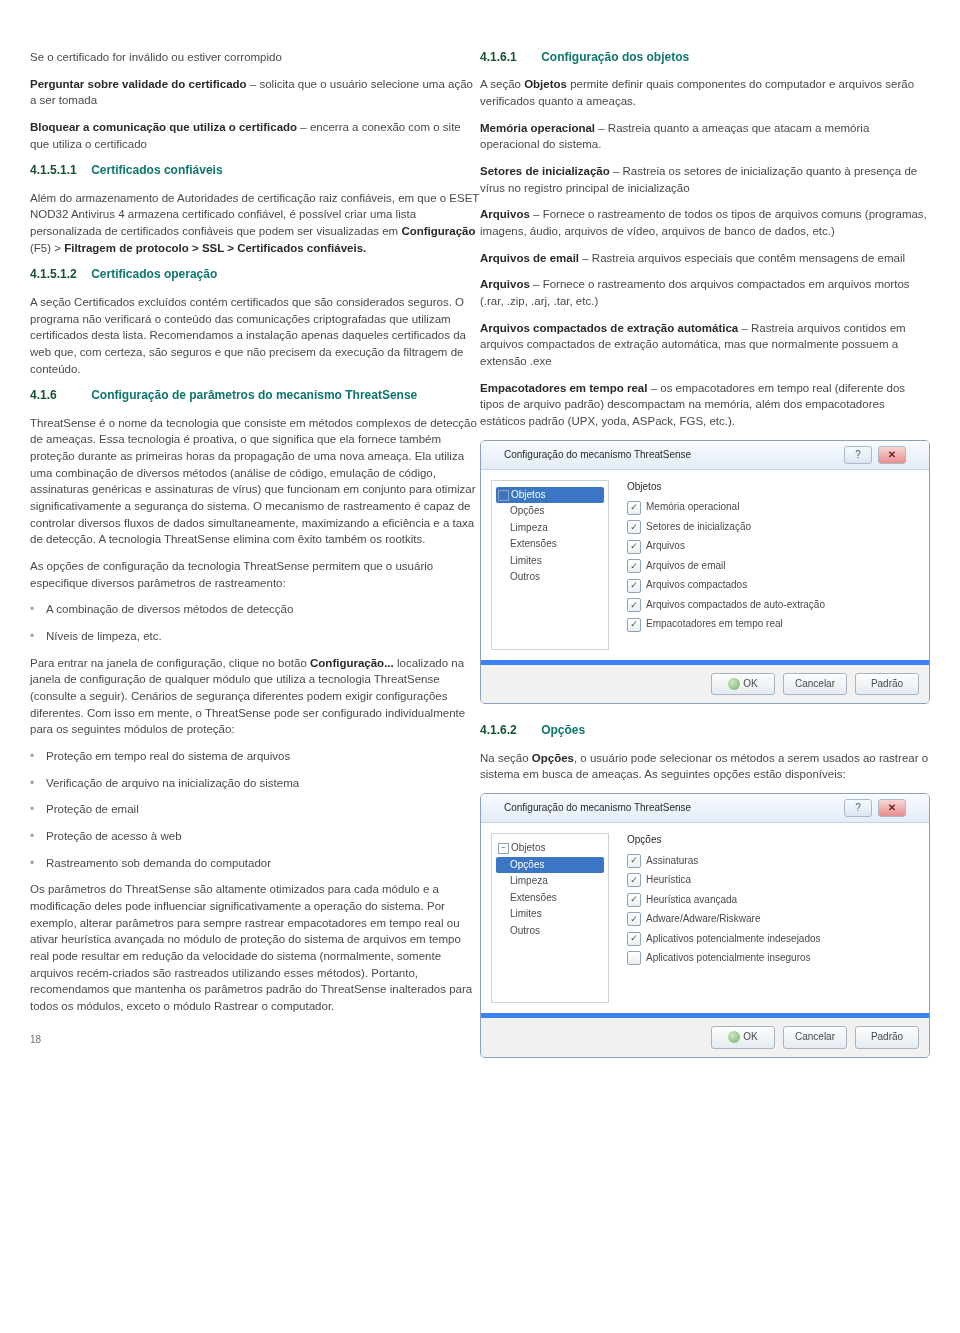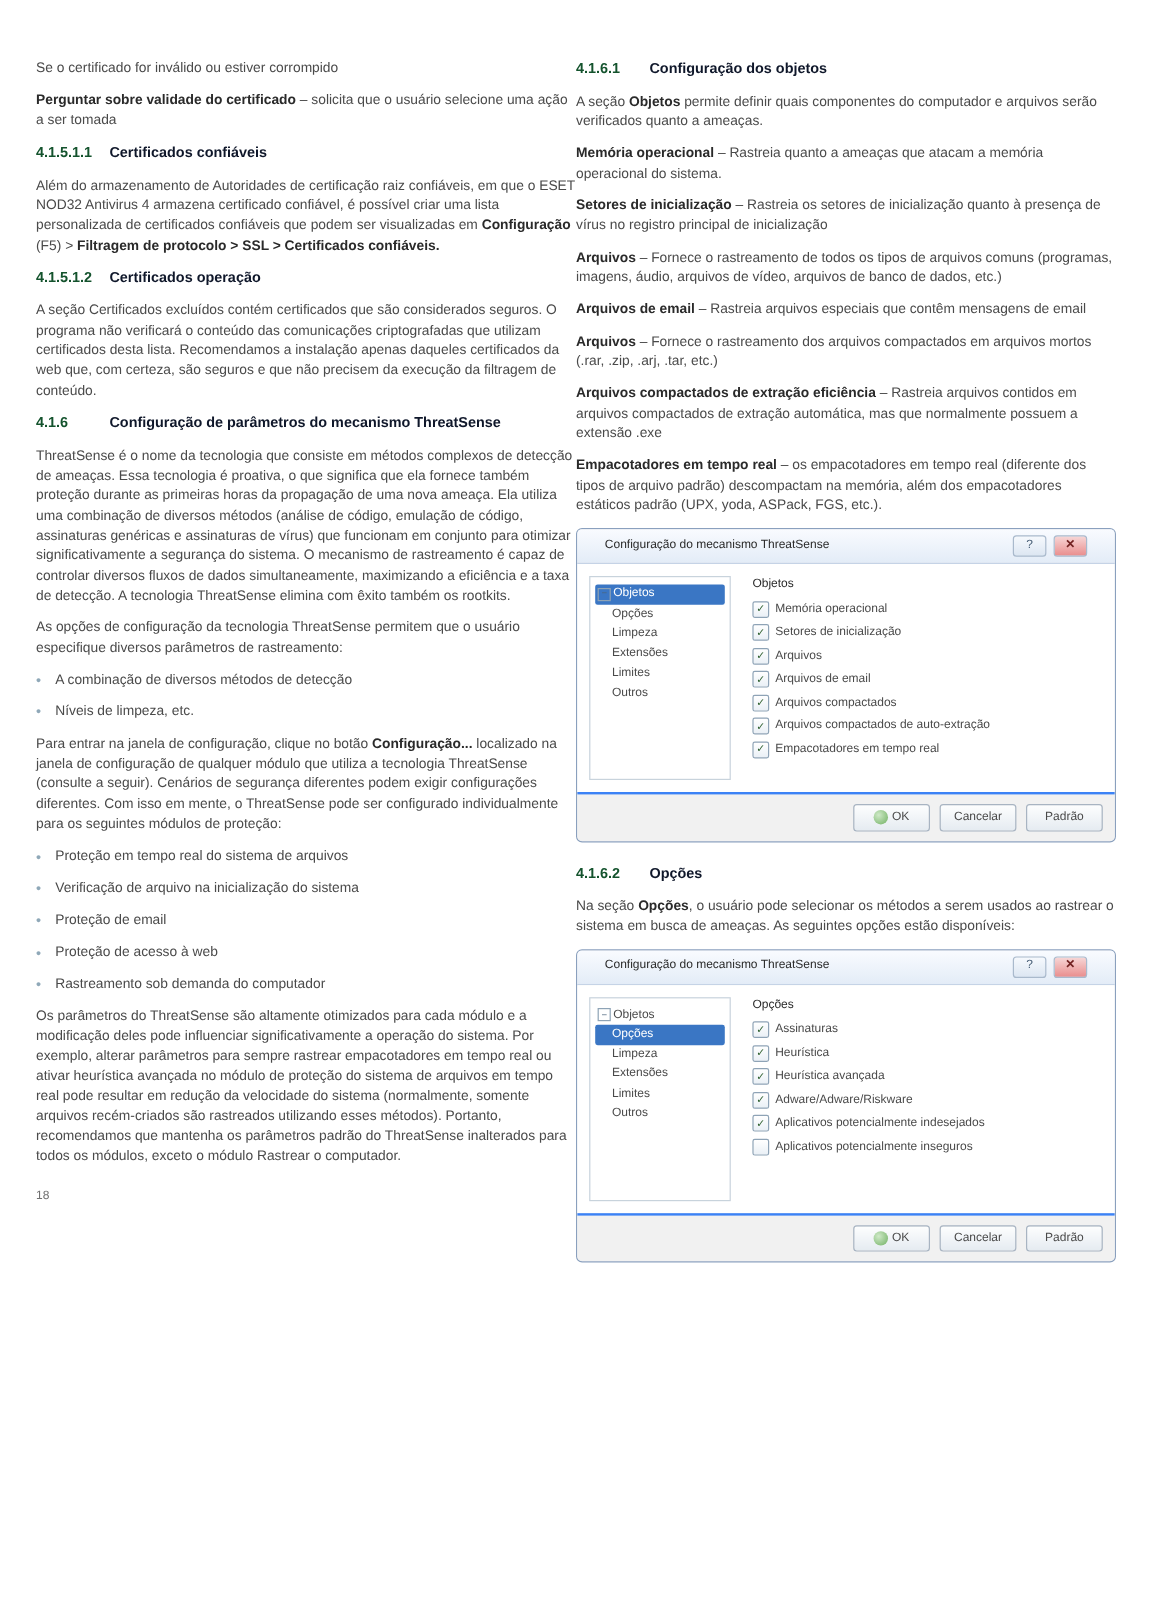--- a/index.html
+++ b/index.html
@@ -17,21 +17,21 @@
     display: flex;
     margin-top: 19px;
   }
   .col {
     flex: 1;
     min-width: 0;
   }
   p { margin: 0 0 10px 0; }
   .b { font-weight: 700; color: #2a2a2a; }
   .h-num { display: inline-block; min-width: 58px; color: #14532d; font-weight: 700; font-size: 12px; }
-  .h-title { color: #0f172a; font-weight: 700; font-size: 12px; }
+  .h-title { color: #0f766e; font-weight: 700; font-size: 12px; }
   .heading { margin: 10px 0 10px 0; }
   ul.bul { list-style: none; padding: 0; margin: 0 0 10px 0; }
   ul.bul li { padding-left: 16px; position: relative; margin-bottom: 10px; }
   ul.bul li::before { content: "•"; position: absolute; left: 0; color: #8fa8b8; font-size: 12px; }
   .page-num { font-size: 10px; color: #707070; margin-top: 18px; }
 
   
   .dialog {
     border: 1px solid #8aa0be;
     border-radius: 5px;
@@ -98,21 +98,21 @@
     border-radius: 2px;
     display: inline-flex; align-items: center; justify-content: center;
     background: linear-gradient(#fff,#eaf0f6);
     font-size: 9px; color: #2d5f2d;
   }
   .dlg-footer {
     display: flex; justify-content: flex-end;
     gap: 8px;
     padding: 8px 10px;
     background: #f1f1f1;
-    border-top: 2px solid #3b82f6;
+    border-top: 5px solid #3b82f6;
   }
   .btn {
     border: 1px solid #a8b4c2;
     border-radius: 3px;
     background: linear-gradient(#fdfefe,#e5ebf1);
     padding: 3px 0;
     min-width: 62px;
     text-align: center;
     font-size: 10px;
     display: flex; align-items: center; justify-content: center; gap: 3px;
@@ -126,20 +126,21 @@
 </head>
 <body>
 
 <div class="cols">
 
   <div class="col">
     <p>Se o certificado for inválido ou estiver corrompido</p>
 
     <p><span class="b">Perguntar sobre validade do certificado</span><span> – solicita que o usuário selecione uma ação a ser tomada</span></p>
 
+    <p><span class="b">Bloquear a comunicação que utiliza o certificado</span><span> – encerra a conexão com o site que utiliza o certificado</span></p>
 
     <div class="heading">
       <span class="h-num">4.1.5.1.1</span>
       <span class="h-title">Certificados confiáveis</span>
     </div>
 
     <p><span>Além do armazenamento de Autoridades de certificação raiz confiáveis, em que o ESET NOD32 Antivirus 4 armazena certificado confiável, é possível criar uma lista personalizada de certificados confiáveis que podem ser visualizadas em </span><span class="b">Configuração</span><span> (F5) &gt; </span><span class="b">Filtragem de protocolo &gt; SSL &gt; Certificados confiáveis.</span></p>
 
     <div class="heading">
       <span class="h-num">4.1.5.1.2</span>
@@ -182,21 +183,21 @@
       <span class="h-title">Configuração dos objetos</span>
     </div>
 
     <p><span>A seção </span><span class="b">Objetos</span><span> permite definir quais componentes do computador e arquivos serão verificados quanto a ameaças.</span></p>
 
     <p><span class="b">Memória operacional</span><span> – Rastreia quanto a ameaças que atacam a memória operacional do sistema.</span></p>
     <p><span class="b">Setores de inicialização</span><span> – Rastreia os setores de inicialização quanto à presença de vírus no registro principal de inicialização</span></p>
     <p><span class="b">Arquivos</span><span> – Fornece o rastreamento de todos os tipos de arquivos comuns (programas, imagens, áudio, arquivos de vídeo, arquivos de banco de dados, etc.)</span></p>
     <p><span class="b">Arquivos de email</span><span> – Rastreia arquivos especiais que contêm mensagens de email</span></p>
     <p><span class="b">Arquivos</span><span> – Fornece o rastreamento dos arquivos compactados em arquivos mortos (.rar, .zip, .arj, .tar, etc.)</span></p>
-    <p><span class="b">Arquivos compactados de extração eficiência</span><span> – Rastreia arquivos contidos em arquivos compactados de extração automática, mas que normalmente possuem a extensão .exe</span></p>
+    <p><span class="b">Arquivos compactados de extração automática</span><span> – Rastreia arquivos contidos em arquivos compactados de extração automática, mas que normalmente possuem a extensão .exe</span></p>
     <p><span class="b">Empacotadores em tempo real</span><span> – os empacotadores em tempo real (diferente dos tipos de arquivo padrão) descompactam na memória, além dos empacotadores estáticos padrão (UPX, yoda, ASPack, FGS, etc.).</span></p>
 
     <div class="dialog" id="dlg1">
         <div class="dlg-title">
           <span class="dlg-title-text">Configuração do mecanismo ThreatSense</span>
           <div class="dlg-title-btns">
             <div class="dlg-tbtn">?</div>
             <div class="dlg-tbtn close">✕</div>
           </div>
         </div>

